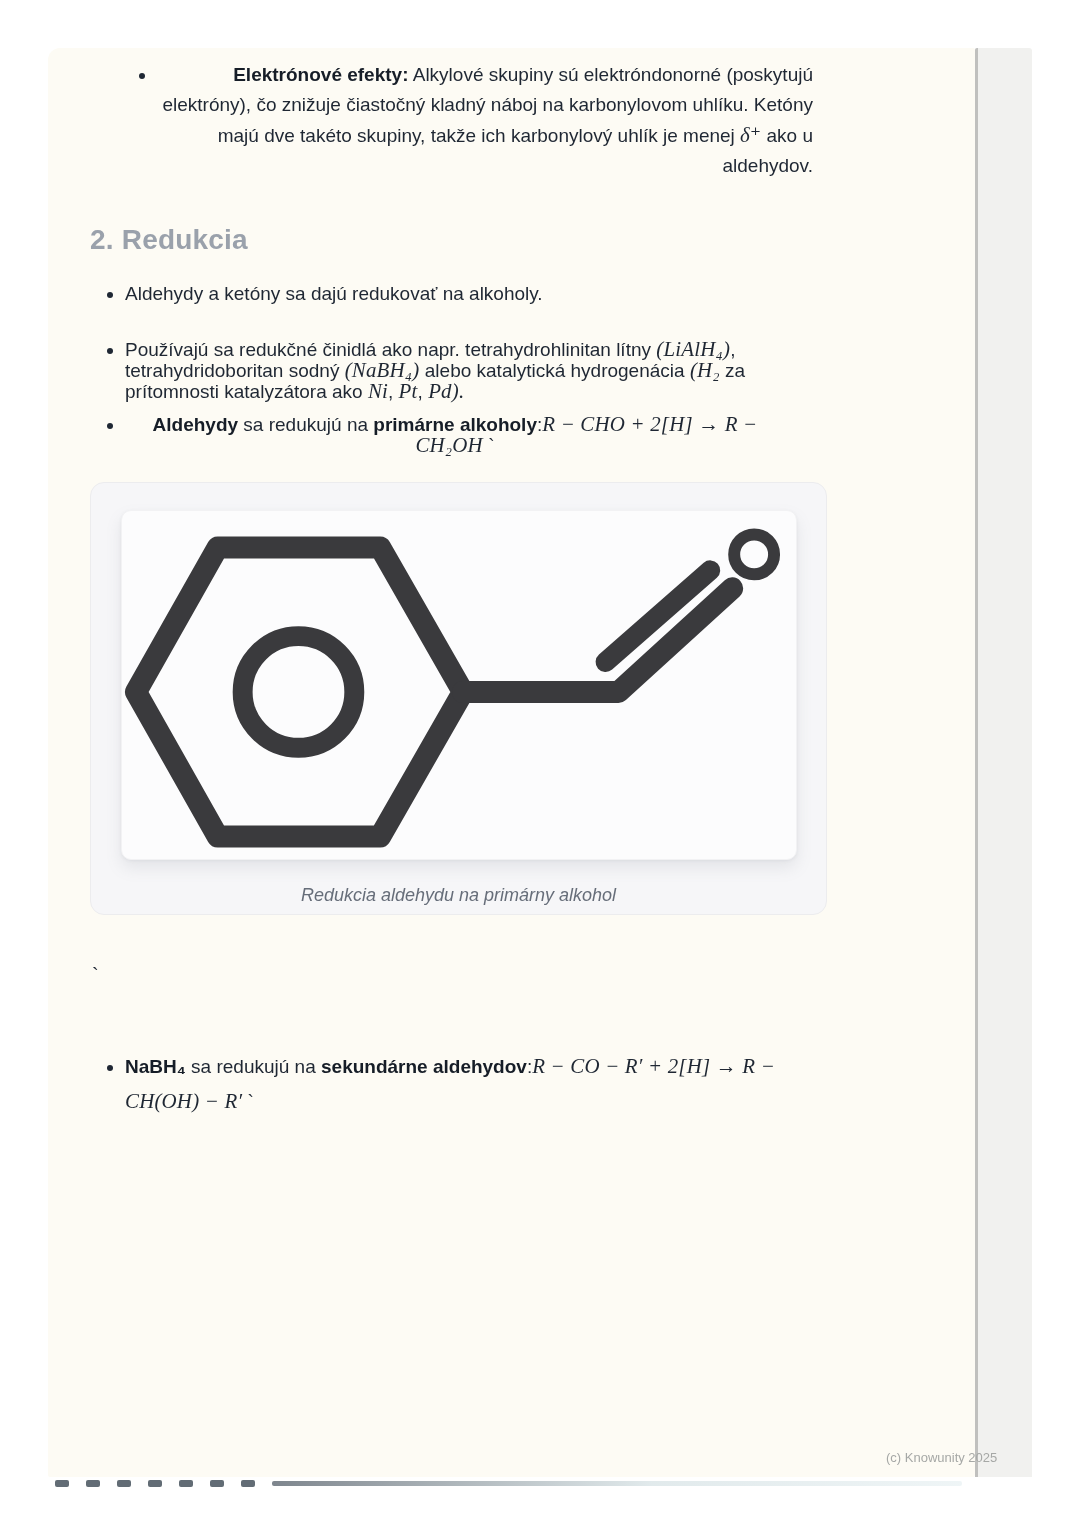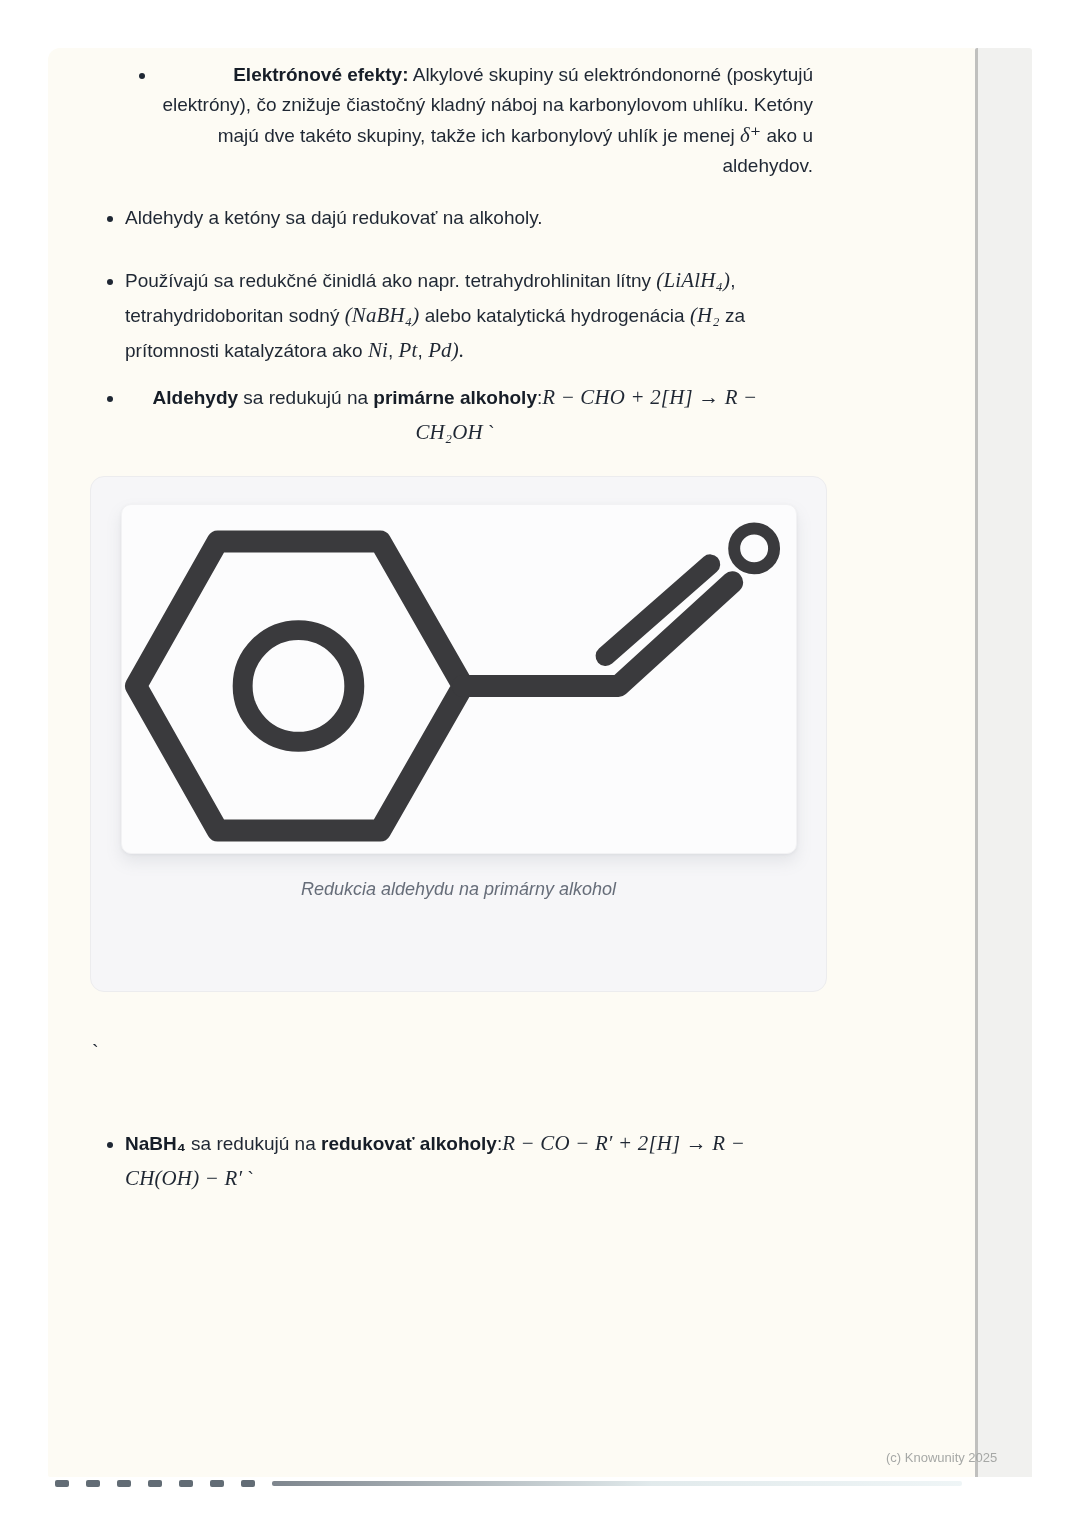--- a/index.html
+++ b/index.html
@@ -31,28 +31,28 @@
   .intro-list { padding:12px 0 0 109px;text-align:right; }
   .intro-list li { font-size:19px; line-height:30px; max-width:656px; }
 
   .section-heading {
     margin:42px 0 0 42px;
     font-size:28px; line-height:34px; font-weight:600;
     color:#9aa1ab; letter-spacing:.2px;
   }
 
   .main-list { padding:22px 0 0 77px; }
-  .main-list li { font-size:19px; line-height:34px; margin-bottom:12px; }
+  .main-list li { font-size:19px; line-height:20px; margin-bottom:12px; }
   .main-list li.w1 { max-width:694px; line-height:30px; margin-bottom:30px; }
   .main-list li.w2 { max-width:694px; }
   .main-list li.w3 { max-width:660px;text-align:center; }
 
   
   .image-card {
-    margin:26px 0 0 42px; width:737px; height:516px;
+    margin:26px 0 0 42px; width:737px; height:433px;
     background:#f6f6f8; border:1px solid #ececee; border-radius:14px;
     box-sizing:border-box;
   }
   .image-panel {
     margin:27px auto 0; width:676px; height:350px;
     background:#fcfcfd; border:1px solid #f2f2f4; border-radius:10px;
     box-sizing:border-box;
     box-shadow:0 8px 16px rgba(120,125,140,.14), 0 1px 3px rgba(120,125,140,.10);
     display:flex; align-items:center; justify-content:center;
   }
@@ -95,20 +95,21 @@
 </style>
 </head>
 <body>
 
 <div class="doc-card">
 
   <ul class="intro-list">
     <li><span class="b">Elektrónové efekty:</span><span> Alkylové skupiny sú elektróndonorné (poskytujú elektróny), čo znižuje čiastočný kladný náboj na karbonylovom uhlíku. Ketóny majú dve takéto skupiny, takže ich karbonylový uhlík je menej </span><span class="m">δ⁺</span><span> ako u aldehydov.</span></li>
   </ul>
 
+  <h2 class="section-heading">2. Redukcia</h2>
 
   <ul class="main-list">
     <li class="w1"><span>Aldehydy a ketóny sa dajú redukovať na alkoholy.</span></li>
     <li class="w2"><span>Používajú sa redukčné činidlá ako napr. tetrahydrohlinitan lítny </span><span class="m">(LiAlH₄)</span><span>, tetrahydridoboritan sodný </span><span class="m">(NaBH₄)</span><span> alebo katalytická hydrogenácia </span><span class="m">(H₂</span><span> za prítomnosti katalyzátora ako </span><span class="m">Ni</span><span>, </span><span class="m">Pt</span><span>, </span><span class="m">Pd).</span></li>
     <li class="w3"><span class="b">Aldehydy</span><span> sa redukujú na </span><span class="b">primárne alkoholy</span><span>:</span><span class="m">R − CHO + 2[H] → R − CH₂OH</span><span> `</span></li>
   </ul>
 
   <figure class="image-card">
     <div class="image-panel">
       <svg width="676" height="350" viewBox="0 0 676 350" xmlns="http://www.w3.org/2000/svg">
@@ -118,21 +119,21 @@
         <line x1="485" y1="152" x2="590" y2="60" stroke="#3a3a3d" stroke-width="20" stroke-linecap="round"></line>
         <circle cx="634" cy="44" r="20" fill="none" stroke="#3a3a3d" stroke-width="12"></circle>
       </svg>
     </div>
     <figcaption>Redukcia aldehydu na primárny alkohol</figcaption>
   </figure>
 
   <div class="stray-tick">`</div>
 
   <ul class="ketone-list">
-    <li><span class="b">NaBH₄</span><span> sa redukujú na </span><span class="b">redukovať alkoholy</span><span>:</span><span class="m">R − CO − R′ + 2[H] → R − CH(OH) − R′</span><span> `</span></li>
+    <li><span class="b">NaBH₄</span><span> sa redukujú na </span><span class="b">sekundárne aldehydov</span><span>:</span><span class="m">R − CO − R′ + 2[H] → R − CH(OH) − R′</span><span> `</span></li>
   </ul>
 
 </div>
 
 <div class="scroll-strip"></div>
 
 <div class="footer">(c) Knowunity 2025</div>
 
 <div class="next-edge">
   <span class="dash"></span><span class="dash"></span><span class="dash"></span><span class="dash"></span><span class="dash"></span><span class="dash"></span><span class="dash"></span>

